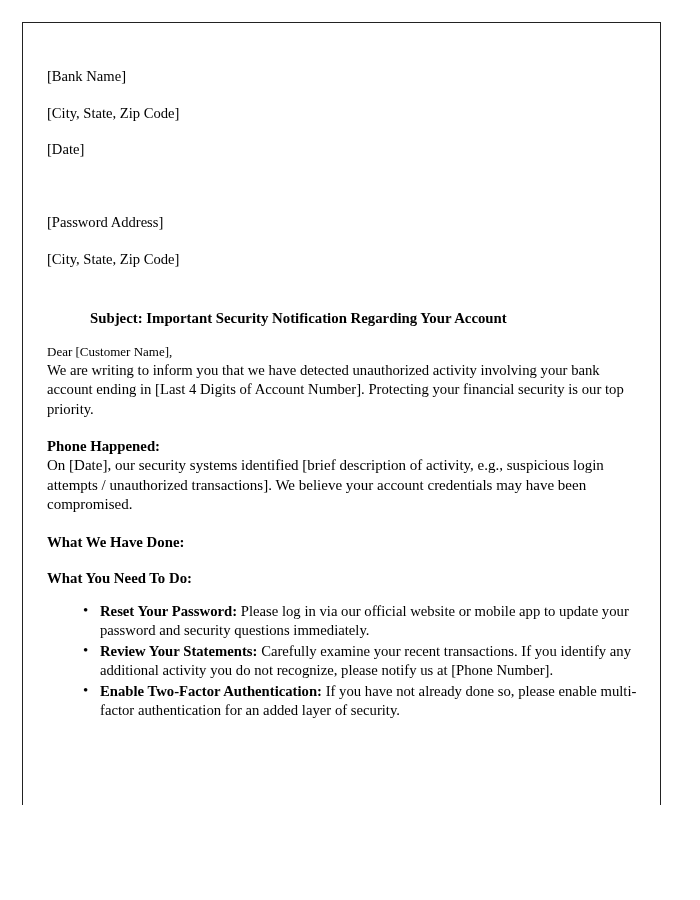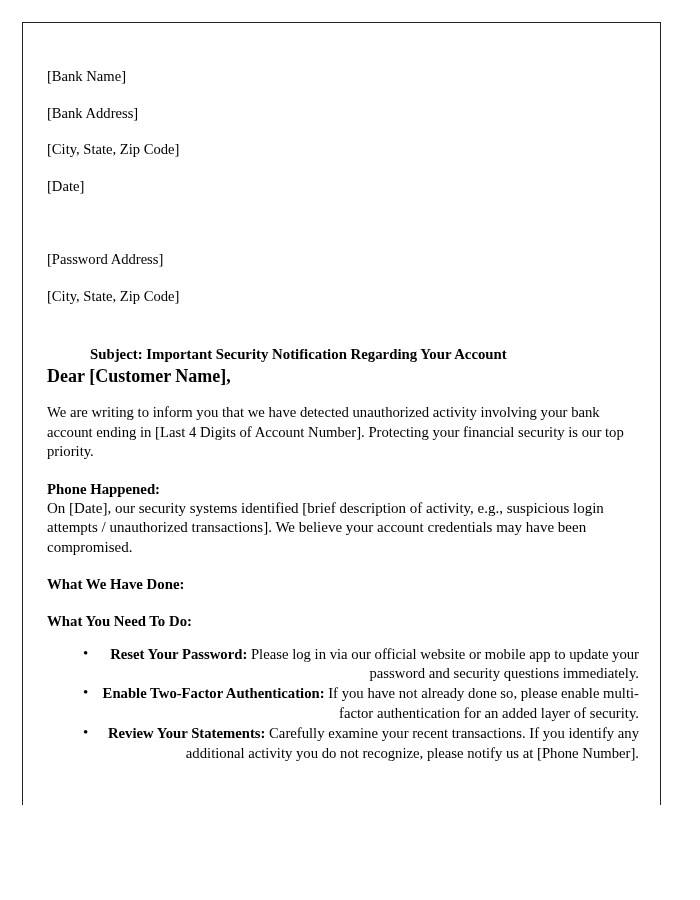--- a/index.html
+++ b/index.html
@@ -48,51 +48,48 @@
 
   .subject-line {
     font-weight: bold;
     font-size: 14.8px;
     line-height: 18px;
     margin-top: 22px;
     margin-left: 43px;
   }
 
   .salutation {
-    font-size: 18px;
+    font-size: 13px;
     line-height: 18px;
-    margin-top: 4px;
-    font-weight: bold;
+    margin-top: 16px;
   }
 
   .para {
     font-size: 14.7px;
     line-height: 19.6px;
-    margin-top: 18px;
     text-align: left;
   }
 
   .section-head {
     font-weight: bold;
     font-size: 14.8px;
     line-height: 18.6px;
     margin-top: 18px;
   }
 
   .section-para {
     font-size: 15px;
     line-height: 19.6px;
     margin-top: 0px;
   }
 
   .action-list {
     margin: 14px 0 15px 0;
     padding-left: 40px;
     list-style: none;
-    text-align: right;
   }
   .action-item {
     position: relative;
     font-size: 14.7px;
     line-height: 19.4px;
     margin-bottom: 1px;
     padding-left: 13px;
   }
   .action-item::before {
     content: "\2022";
@@ -107,21 +104,20 @@
   }
 </style>
 </head>
 <body>
 
 <div class="page-sheet">
   <div class="letter-body">
 
     <div class="addr-block">
       <span class="addr-line">[Bank Name]</span>
-      <span class="addr-line">[Bank Address]</span>
       <span class="addr-line">[City, State, Zip Code]</span>
       <span class="addr-line">[Date]</span>
     </div>
 
     <div class="addr-gap"></div>
 
     <div class="addr-block">
       <span class="addr-line">[Password Address]</span>
       <span class="addr-line">[City, State, Zip Code]</span>
     </div>
@@ -137,21 +133,21 @@
 
     <div class="section-head">What We Have Done:</div>
 
     <div class="section-head">What You Need To Do:</div>
 
     <ul class="action-list">
       <li class="action-item">
         <span class="item-label">Reset Your Password:</span><span> Please log in via our official website or mobile app to update your password and security questions immediately.</span>
       </li>
       <li class="action-item">
-        <span class="item-label">Enable Two-Factor Authentication:</span><span> If you have not already done so, please enable multi-factor authentication for an added layer of security.</span>
+        <span class="item-label">Review Your Statements:</span><span> Carefully examine your recent transactions. If you identify any additional activity you do not recognize, please notify us at [Phone Number].</span>
       </li>
       <li class="action-item">
-        <span class="item-label">Review Your Statements:</span><span> Carefully examine your recent transactions. If you identify any additional activity you do not recognize, please notify us at [Phone Number].</span>
+        <span class="item-label">Enable Two-Factor Authentication:</span><span> If you have not already done so, please enable multi-factor authentication for an added layer of security.</span>
       </li>
     </ul>
 
   </div>
 </div>
 
 </body></html>

